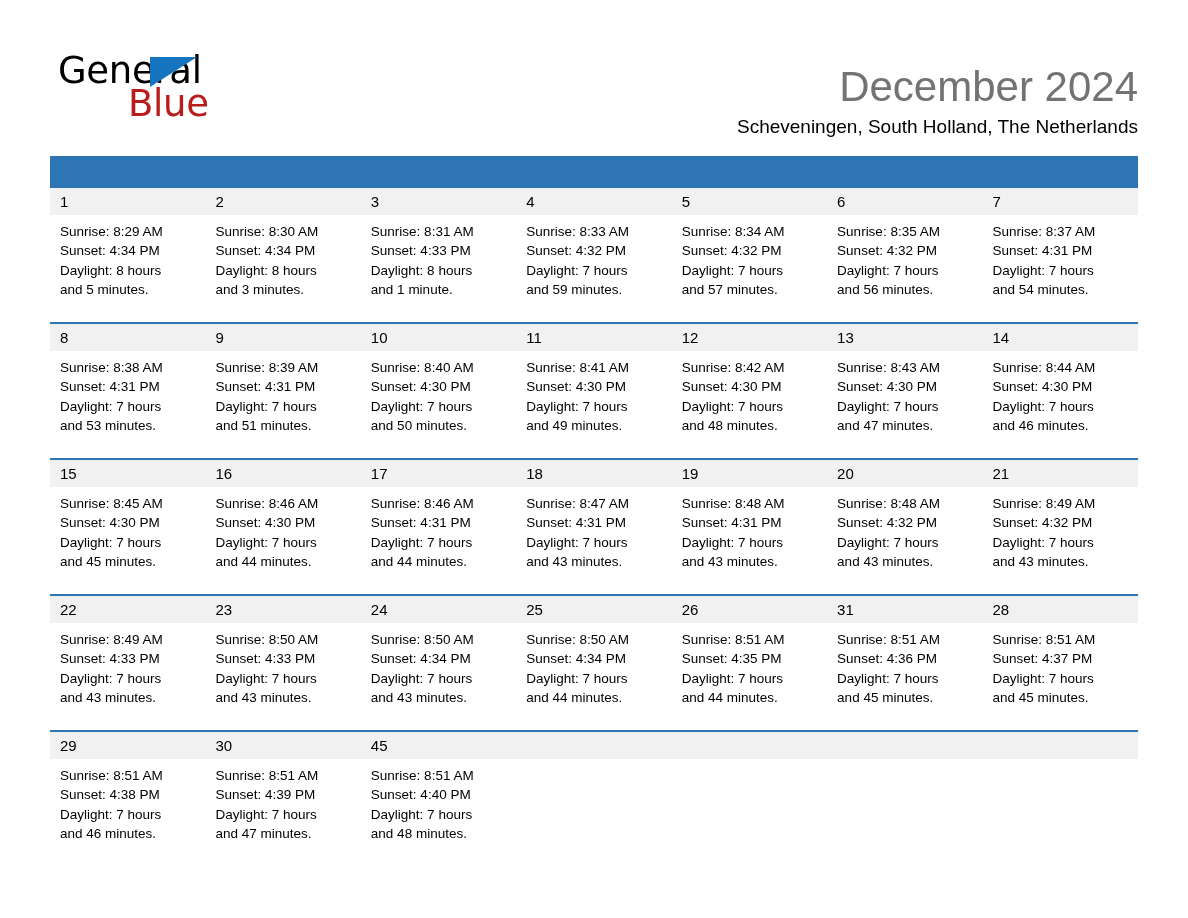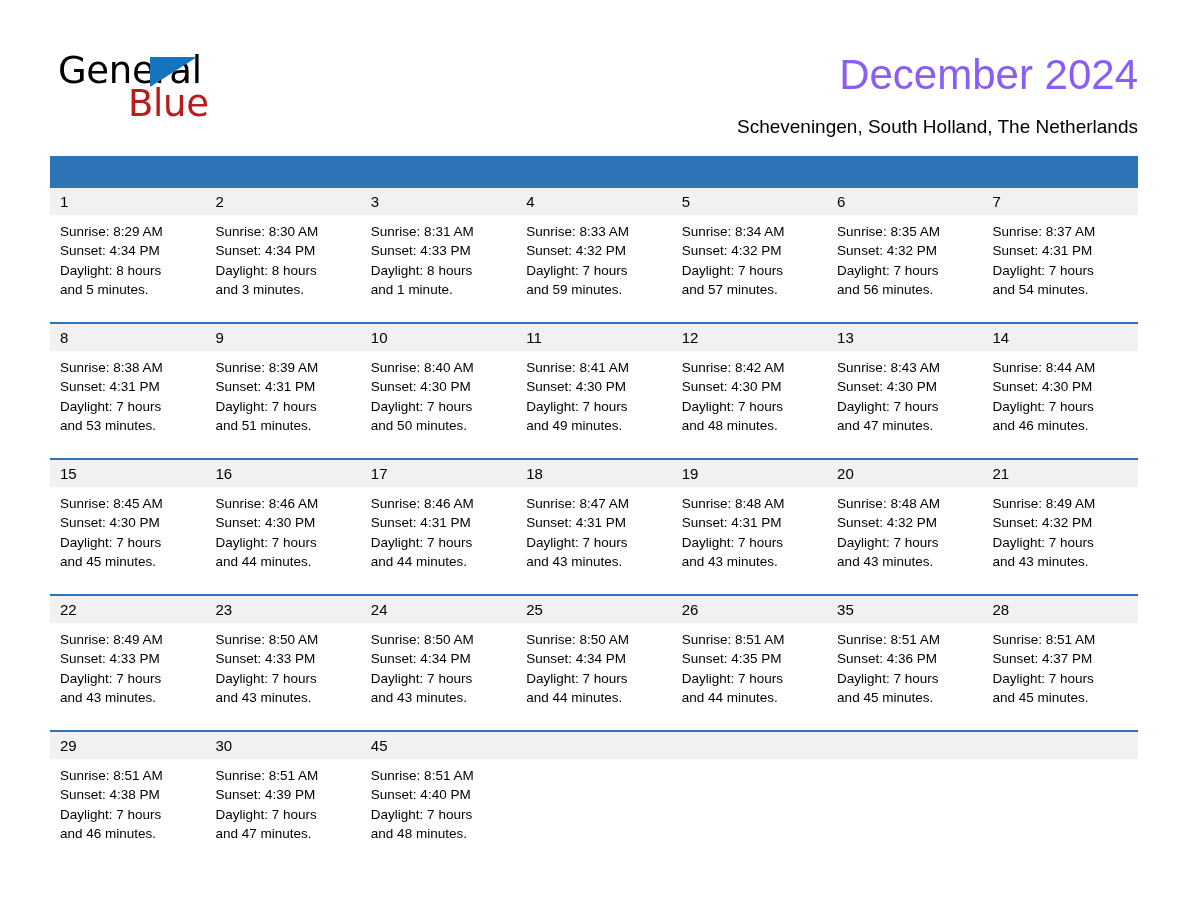--- a/index.html
+++ b/index.html
@@ -64,24 +64,24 @@
     letter-spacing: -0.3px;
     color: #b91c1c;
     line-height: 42px;
     font-family: "DejaVu Sans", sans-serif;
     font-weight: 400;
   }
 
   .title {
     position: absolute;
     right: 50px;
-    top: 50px;
+    top: 62px;
     font-size: 42px;
     line-height: 50px;
-    color: #8b5cf6;
+    color: #737373;
     text-align: center;
     white-space: nowrap;
   }
 
   .subtitle {
     position: absolute;
     right: 50px;
     top: 113px;
     font-size: 19px;
     line-height: 28px;
@@ -473,21 +473,21 @@
           </div>
         <div class="day-info">
           <div>Sunrise: 8:51 AM</div>
           <div>Sunset: 4:35 PM</div>
           <div>Daylight: 7 hours</div>
           <div>and 44 minutes.</div>
         </div>
       </div>
       <div class="day">
         <div class="day-number-band">
-            <div class="day-number">35</div>
+            <div class="day-number">31</div>
           </div>
         <div class="day-info">
           <div>Sunrise: 8:51 AM</div>
           <div>Sunset: 4:36 PM</div>
           <div>Daylight: 7 hours</div>
           <div>and 45 minutes.</div>
         </div>
       </div>
       <div class="day">
         <div class="day-number-band">

